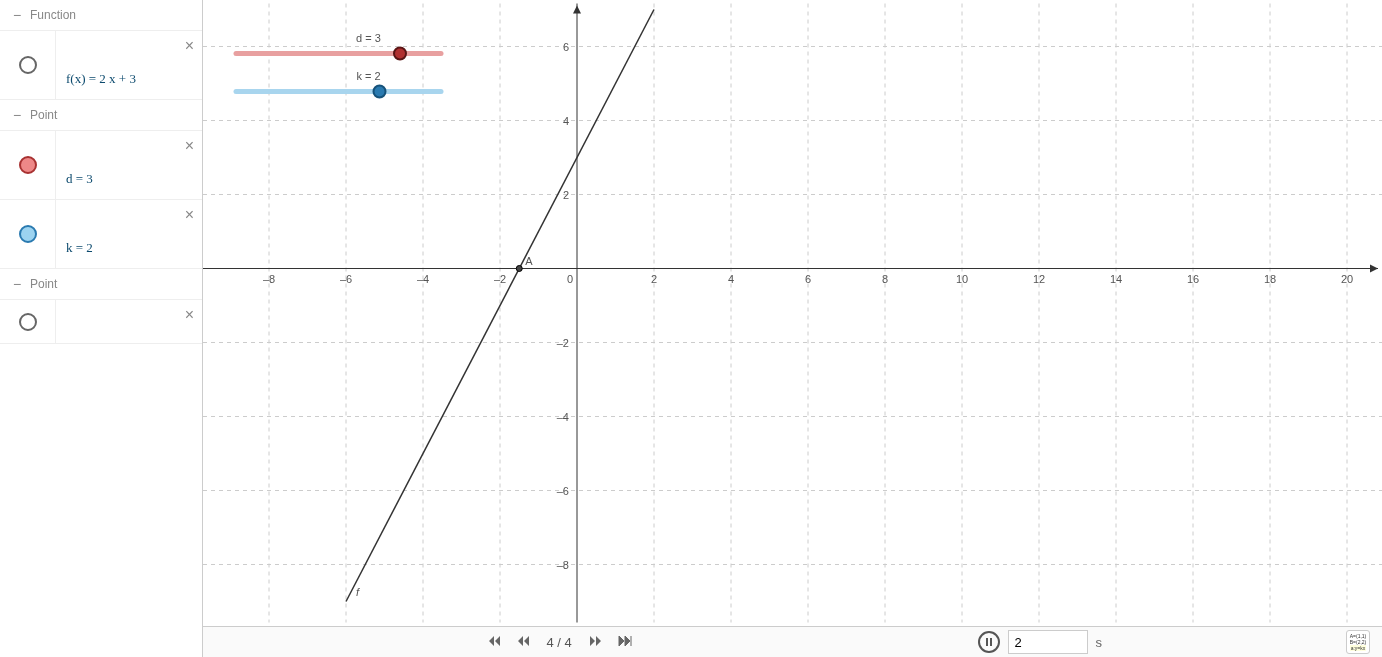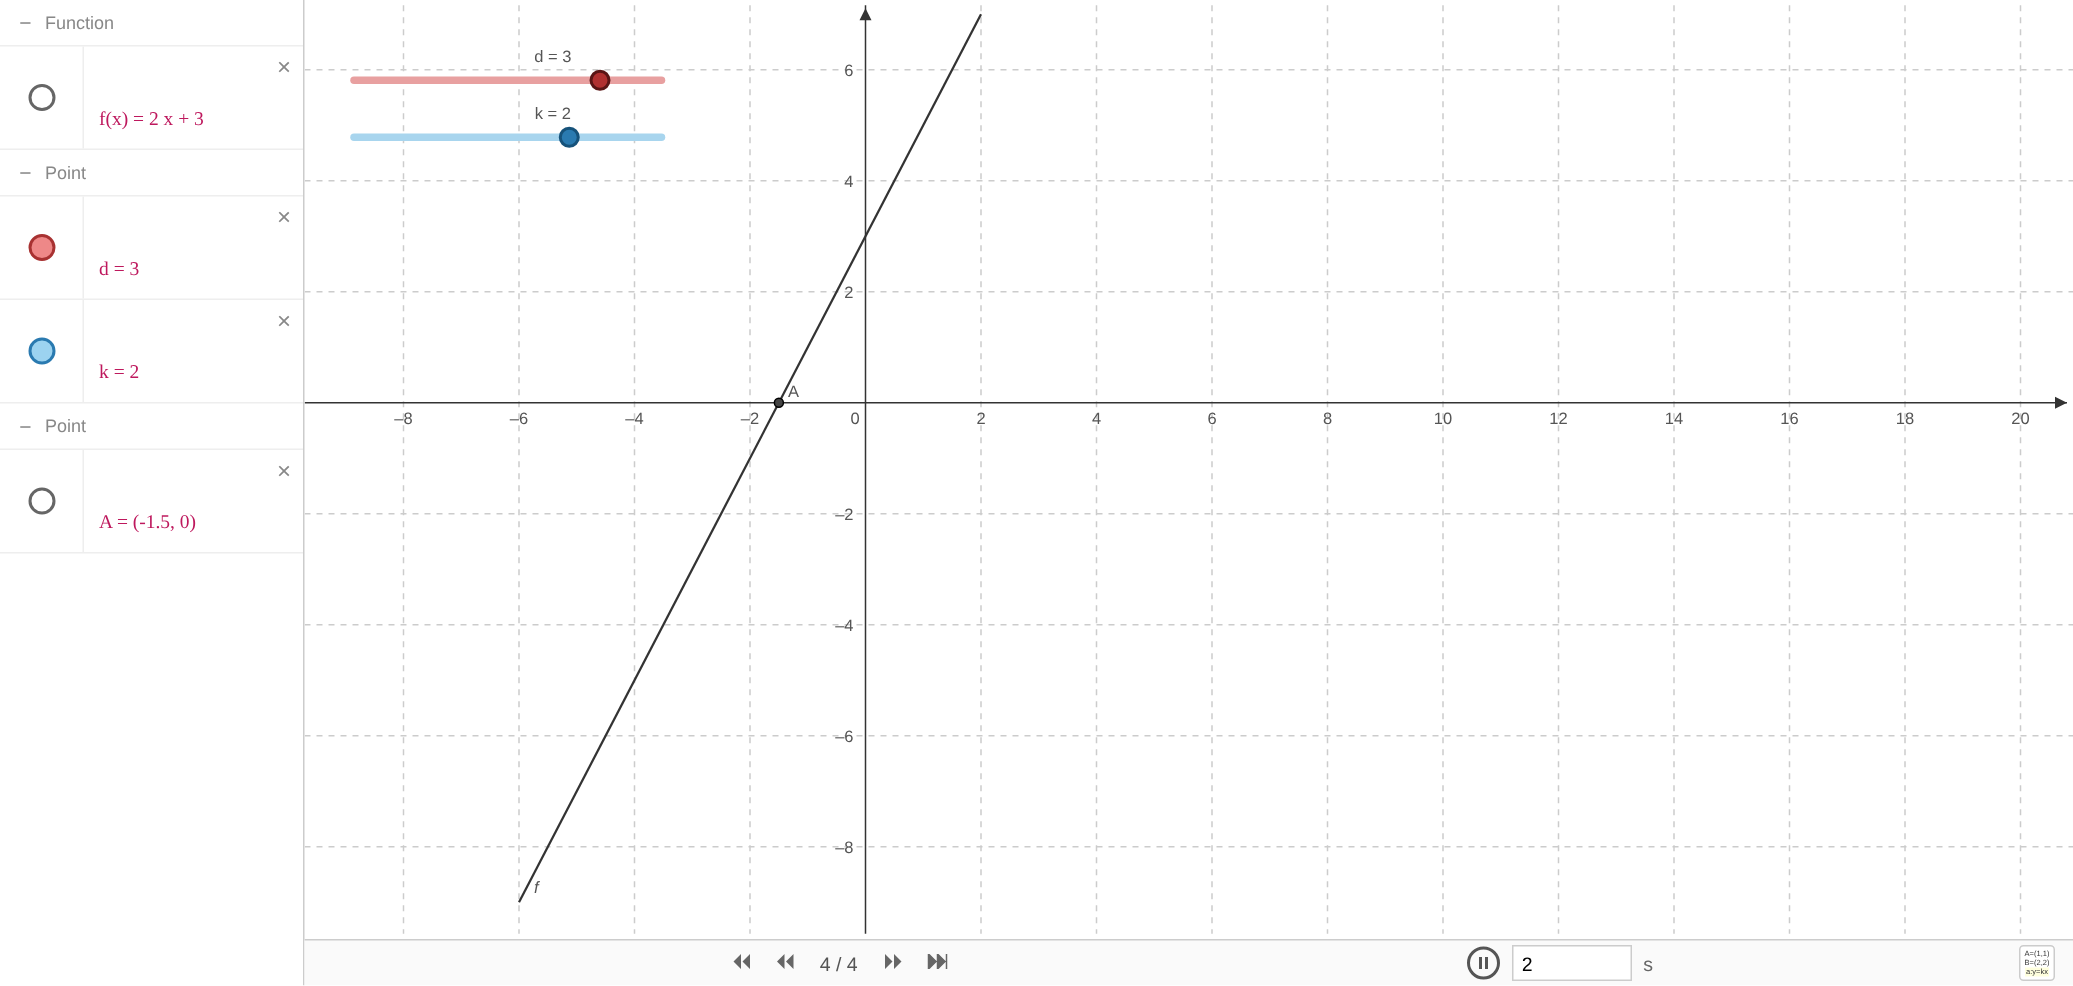--- a/index.html
+++ b/index.html
@@ -8,21 +8,21 @@
   
   .sidebar { width: 203px; border-right: 1px solid #ccc; background: #fff; overflow-y: auto; }
   .section-header { display: flex; align-items: center; padding: 8px 10px; color: #888; font-size: 12px; border-bottom: 1px solid #eee; }
   .collapse-icon { width: 14px; height: 14px; margin-right: 6px; display: inline-flex; align-items: center; justify-content: center; color: #888; font-size: 14px; }
   .item-row { display: flex; align-items: center; border-bottom: 1px solid #eee; position: relative; min-height: 44px; }
   .color-cell { width: 56px; display: flex; align-items: center; justify-content: center; border-right: 1px solid #eee; align-self: stretch; }
   .color-circle { width: 18px; height: 18px; border-radius: 50%; border: 2px solid #555; background: #fff; }
   .color-circle.lightgray { border-color: #666; background: #fff; }
   .color-circle.red { border-color: #a83232; background: #e88; }
   .color-circle.blue { border-color: #2a7ab0; background: #9cd3f0; }
-  .item-label { flex: 1; padding: 12px 10px; font-size: 13px; color: #be185d; font-family: 'Times New Roman', serif; margin-top: 28px; }
+  .item-label { flex: 1; padding: 12px 10px; font-size: 13px; color: #0c4a6e; font-family: 'Times New Roman', serif; margin-top: 28px; }
   .close-x { position: absolute; top: 6px; right: 8px; color: #888; font-size: 16px; cursor: pointer; }
   
   
   .main { flex: 1; display: flex; flex-direction: column; position: relative; }
   .graph-area { flex: 1; position: relative; overflow: hidden; }
   .graph-svg { position: absolute; top: 0; left: 0; width: 100%; height: 100%; }
   
   
   .bottom-bar { height: 22px; border-top: 1px solid #ccc; display: flex; align-items: center; padding: 15px 20px; background: #fafafa; position: relative; }
   .nav-controls { position: absolute; left: 50%; transform: translateX(-310px); display: flex; align-items: center; gap: 8px; color: #666; }
@@ -77,21 +77,20 @@
   </div>
 
   <div class="section-header">
     <span class="collapse-icon">−</span>
     <span>Point</span>
   </div>
   <div class="item-row">
     <div class="color-cell">
         <div class="color-circle lightgray"></div>
       </div>
-    <div class="item-label">A = (-1.5, 0)</div>
     <span class="close-x">×</span>
   </div>
 </div>
 
 <div class="main">
   <div class="graph-area">
     <svg class="graph-svg" id="graph-svg" viewBox="0 0 1179 619">
         <line class="grid-line" x1="66" y1="0" x2="66" y2="619"></line>
         <line class="grid-line" x1="143" y1="0" x2="143" y2="619"></line>
         <line class="grid-line" x1="220" y1="0" x2="220" y2="619"></line>

